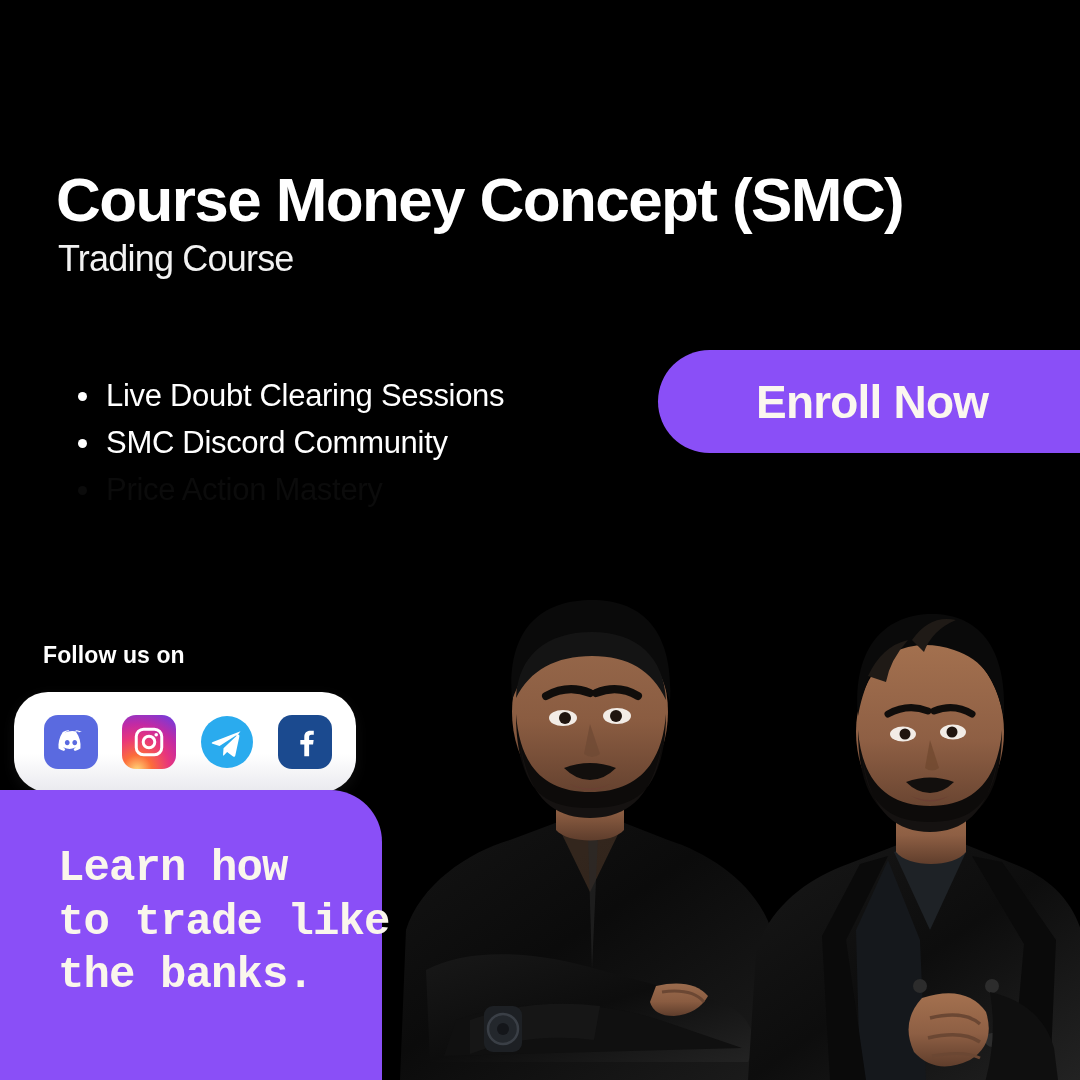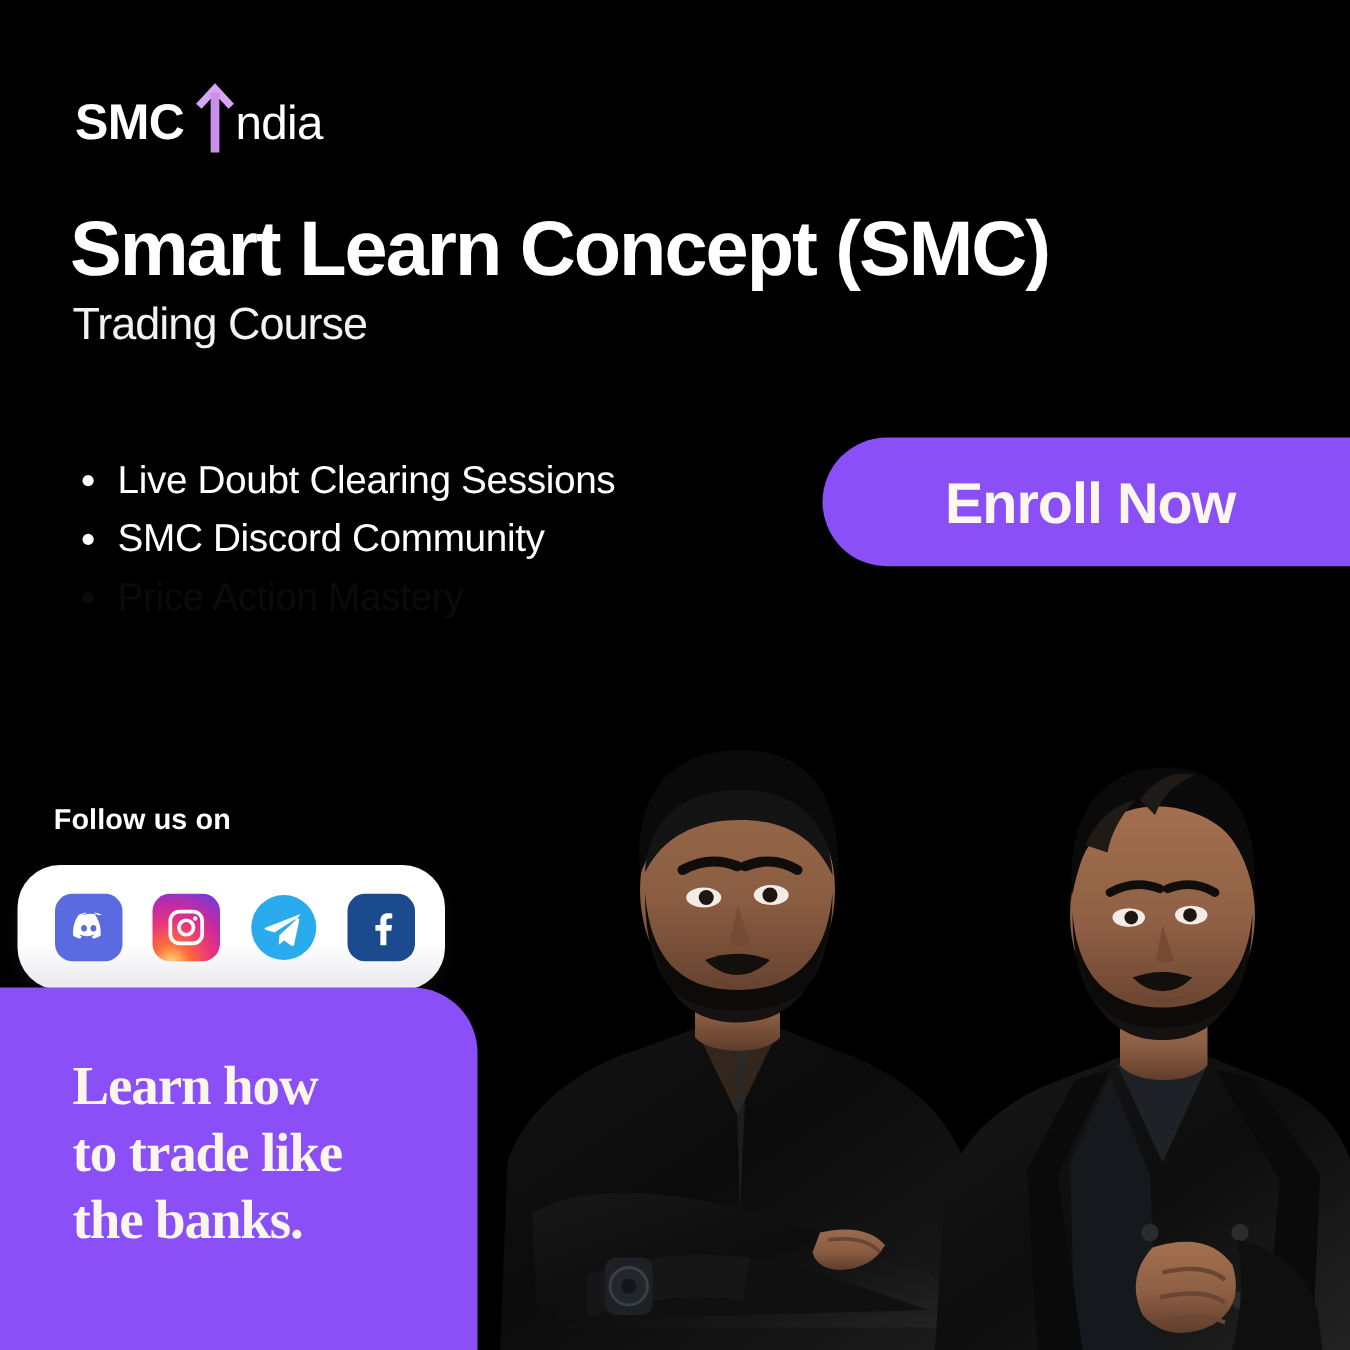--- a/index.html
+++ b/index.html
@@ -81,21 +81,21 @@
     letter-spacing: -0.8px;
     margin: 6px 0 0 2px;
   }
 
   
   .bullets {
     position: absolute;
     left: 58px;
     top: 356px;
     list-style: none;
-    margin: 4px;
+    margin: 16px;
     padding: 0;
     width: 560px;
   }
   .bullets li {
     font-family: "Liberation Sans", sans-serif;
     font-size: 31px;
     line-height: 1.52;
     color: #ffffff;
     letter-spacing: -0.3px;
     position: relative;
@@ -198,44 +198,34 @@
     left: -40px;
     top: 790px;
     width: 422px;
     height: 290px;
     background: #8A4FF7;
     border-radius: 0 52px 0 0;
     box-sizing: border-box;
     padding: 52px 0 0 98px;
   }
   .learn-card .line {
-    font-family: Liberation Serif, serif;
+    font-family: Liberation Mono, monospace;
     font-weight: 700;
     font-size: 44px;
     line-height: 1.22;
     color: #FAF6EC;
     letter-spacing: -0.9px;
     white-space: nowrap;
   }
 </style>
 </head>
 <body>
 
 <div class="poster">
 
-  <div class="logo">
-    <span class="logo-smc">SMC</span>
-    <span class="logo-arrow">
-      <svg width="34" height="62" viewBox="0 0 34 62" xmlns="http://www.w3.org/2000/svg">
-        <path d="M4 21 L17 7 L30 21" fill="none" stroke="#D7A6F2" stroke-width="6" stroke-linecap="butt" stroke-linejoin="miter"></path>
-        <rect x="13.5" y="10" width="7" height="48" fill="#C98FEA"></rect>
-      </svg>
-    </span>
-    <span class="logo-ndia">ndia</span>
-  </div>
 
   <div class="photo-area">
     <svg width="720" height="580" viewBox="0 0 720 580" xmlns="http://www.w3.org/2000/svg">
       <defs>
         <linearGradient id="skinL" x1="0" y1="0" x2="0" y2="1">
           <stop offset="0%" stop-color="#9a6b4d"></stop>
           <stop offset="55%" stop-color="#8a5c41"></stop>
           <stop offset="100%" stop-color="#5e3d2c"></stop>
         </linearGradient>
         <linearGradient id="skinR" x1="0" y1="0" x2="0" y2="1">
@@ -347,21 +337,21 @@
         <path d="M570 518 q34 -8 50 6" stroke="#6b4733" stroke-width="3.5" fill="none"></path>
         <path d="M568 538 q34 -8 52 4" stroke="#6b4733" stroke-width="3.5" fill="none"></path>
         <path d="M572 556 q32 -6 48 2" stroke="#6b4733" stroke-width="3" fill="none"></path>
 
         <path d="M630 492 q52 12 64 56 l4 32 l-74 6 q14 -48 6 -94 Z" fill="#0f0f0f"></path>
       </g>
     </svg>
   </div>
 
   <div class="headline">
-    <h1 class="headline-main">Smart Learn Concept (SMC)</h1>
+    <h1 class="headline-main">Course Money Concept (SMC)</h1>
     <div class="headline-sub">Trading Course</div>
   </div>
 
   <ul class="bullets">
     <li>Live Doubt Clearing Sessions</li>
     <li>SMC Discord Community</li>
     <li class="faint">Price Action Mastery</li>
   </ul>
 
   <button class="enroll-btn">Enroll Now</button>

